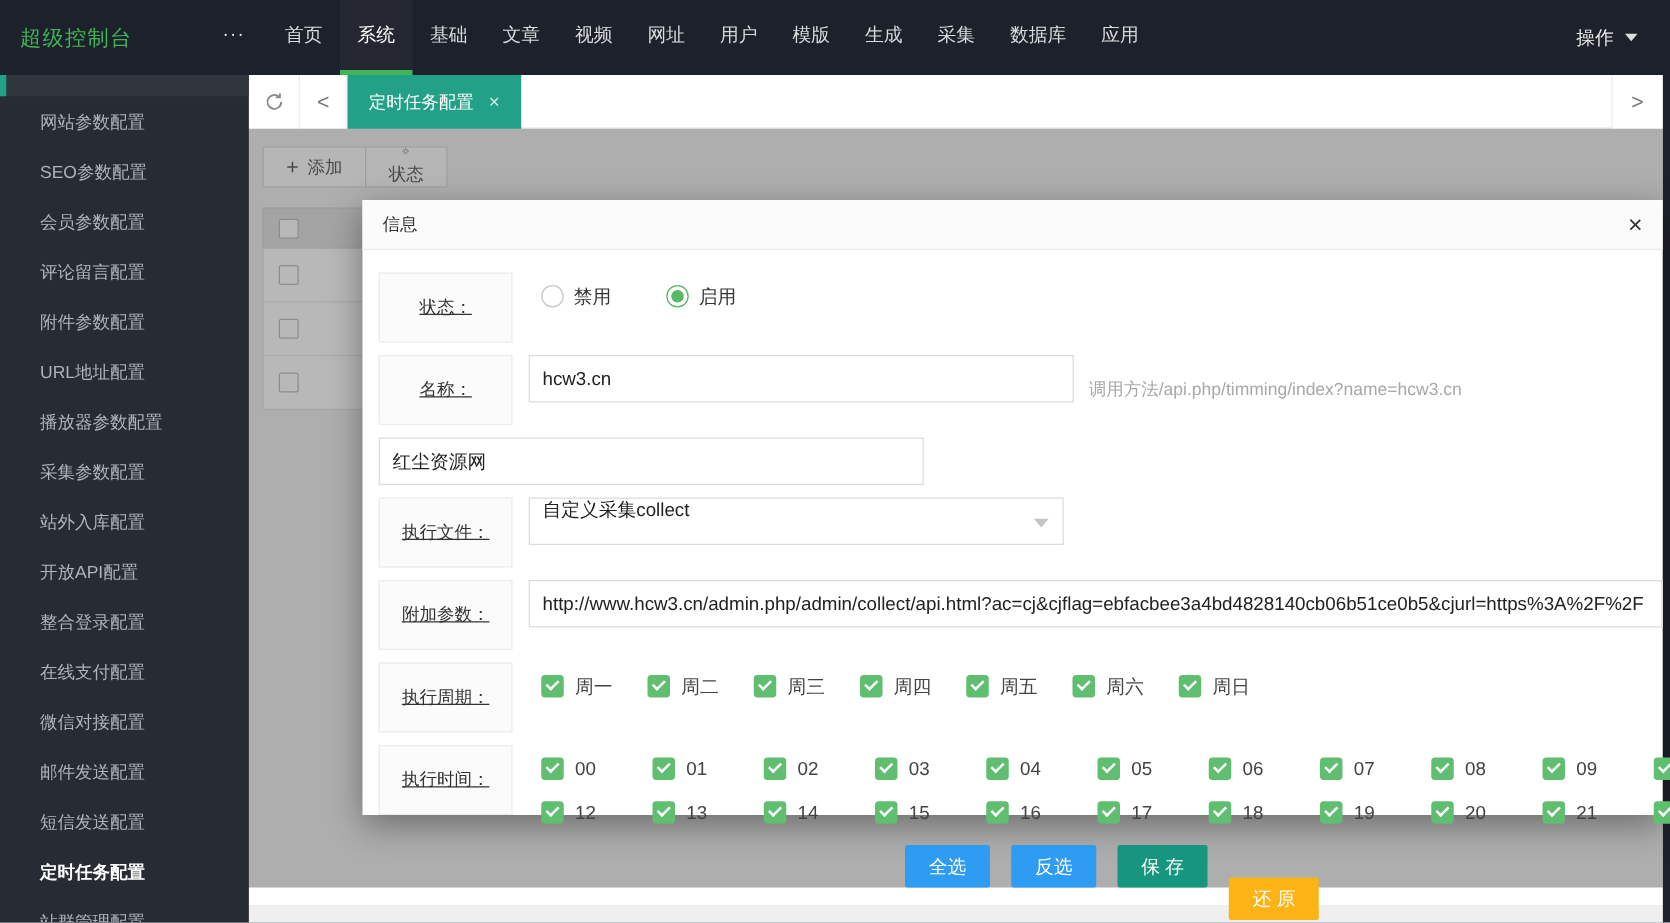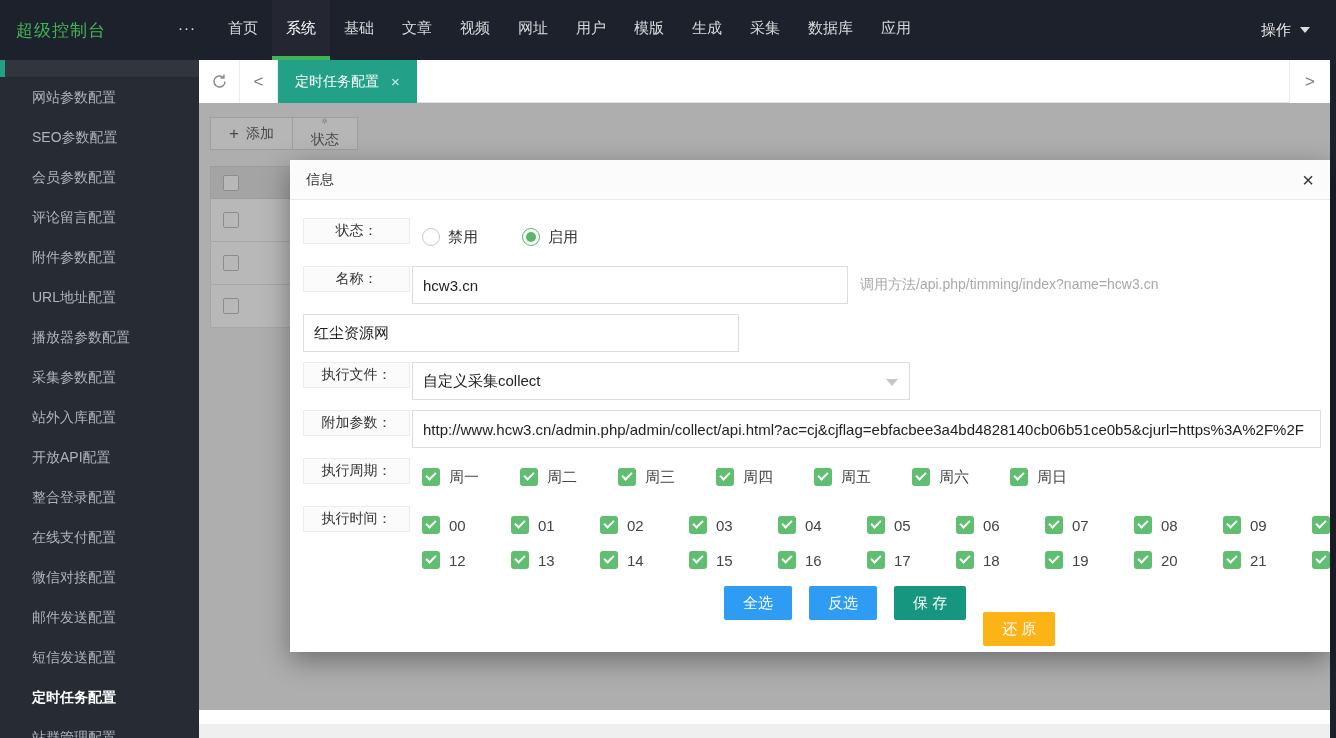--- a/index.html
+++ b/index.html
@@ -49,40 +49,40 @@
   .footer-gray { position:absolute; left:0; right:0; top:664px; bottom:0; background:#efefef; }
 
   
   .modal { position:absolute; left:290px; top:160px; width:1040px; height:492px; background:#fff; z-index:30; box-shadow:0 8px 26px rgba(0,0,0,.38); }
   .modal-header { height:40px; background:#fbfbfb; border-bottom:1px solid #e9e9e9; display:flex; align-items:center; padding:0 16px; }
   .modal-title { font-size:14px; color:#333; }
   .modal-close { margin-left:auto; font-size:20px; color:#333; cursor:pointer; line-height:1; }
   .modal-body { padding:18px 0 0 13px; }
 
   .form-row { display:flex; margin-bottom:10px; align-items:flex-start; }
-  .f-label { width:107px; height:26px; flex:none; border:1px solid #ececec; background:#fbfbfb; color:#333; font-size:14px; display:flex; align-items:center; justify-content:center; margin-right:2px; }
+  .f-label { width:107px; height:56px; flex:none; border:1px solid #ececec; background:#fbfbfb; color:#333; font-size:14px; display:flex; align-items:center; justify-content:center; margin-right:13px;text-decoration:underline; }
   .f-field { display:flex; align-items:center; height:38px; padding-left:10px; }
 
   .radio-item { display:flex; align-items:center; gap:8px; cursor:pointer; }
   .radio-item + .radio-item { margin-left:44px; }
   .radio { width:18px; height:18px; border:1px solid #c9c9c9; border-radius:50%; background:#fff; position:relative; flex:none; }
   .radio-item.active .radio { border-color:var(--radio-green,#57b966); }
   .radio-item.active .radio::after { content:''; position:absolute; left:3px; top:3px; width:10px; height:10px; border-radius:50%; background:var(--radio-green,#57b966); }
   .radio-label { font-size:15px; color:#333; }
 
   .input { height:38px; border:1px solid #dcdcdc; padding:0 10px; font-size:15px; color:#222; font-family:inherit; outline:none; background:#fff; }
   .w-std { width:436px; }
   .w-wide { width:909px; }
   .hint { margin-left:12px; color:#a8a8a8; font-size:14px; align-self:center; }
 
-  .f-select { width:498px; height:38px; border:1px solid #dcdcdc; display:flex; align-items:center; padding:0 28px 0 10px; font-size:15px; color:#222; position:relative; cursor:pointer; background:#fff; }
+  .f-select { width:428px; height:38px; border:1px solid #dcdcdc; display:flex; padding:0 28px 0 10px; font-size:15px; color:#222; position:relative; cursor:pointer; background:#fff; }
   .caret-select { position:absolute; right:11px; top:16px; width:0; height:0; border-left:6px solid transparent; border-right:6px solid transparent; border-top:7px solid #c5c5c5; }
 
   .check-item { display:flex; align-items:center; gap:9px; cursor:pointer; }
-  .week-row .check-item { width:98px;font-family:Liberation Mono, monospace; }
+  .week-row .check-item { width:85px;font-family:Liberation Mono, monospace; }
   .hour-row .check-item { width:73px; }
   .checkbox { width:18px; height:18px; border-radius:3px; background:var(--check-green,#5fbe70); position:relative; flex:none; }
   .checkbox::after { content:''; position:absolute; left:4px; top:4px; width:8px; height:4px; border-left:2px solid #fff; border-bottom:2px solid #fff; transform:rotate(-45deg); }
   .check-label { font-size:15px; color:#444; }
   .week-row { display:flex; align-items:center; height:38px; padding-left:10px; }
   .hours-col { display:flex; flex-direction:column; }
   .hour-row { display:flex; align-items:center; height:38px; padding-left:10px;gap:16px; }
   .hour-row + .hour-row { height:32px; }
 
   .modal-buttons { display:flex; gap:17px; margin:5px 0 0 421px; }

